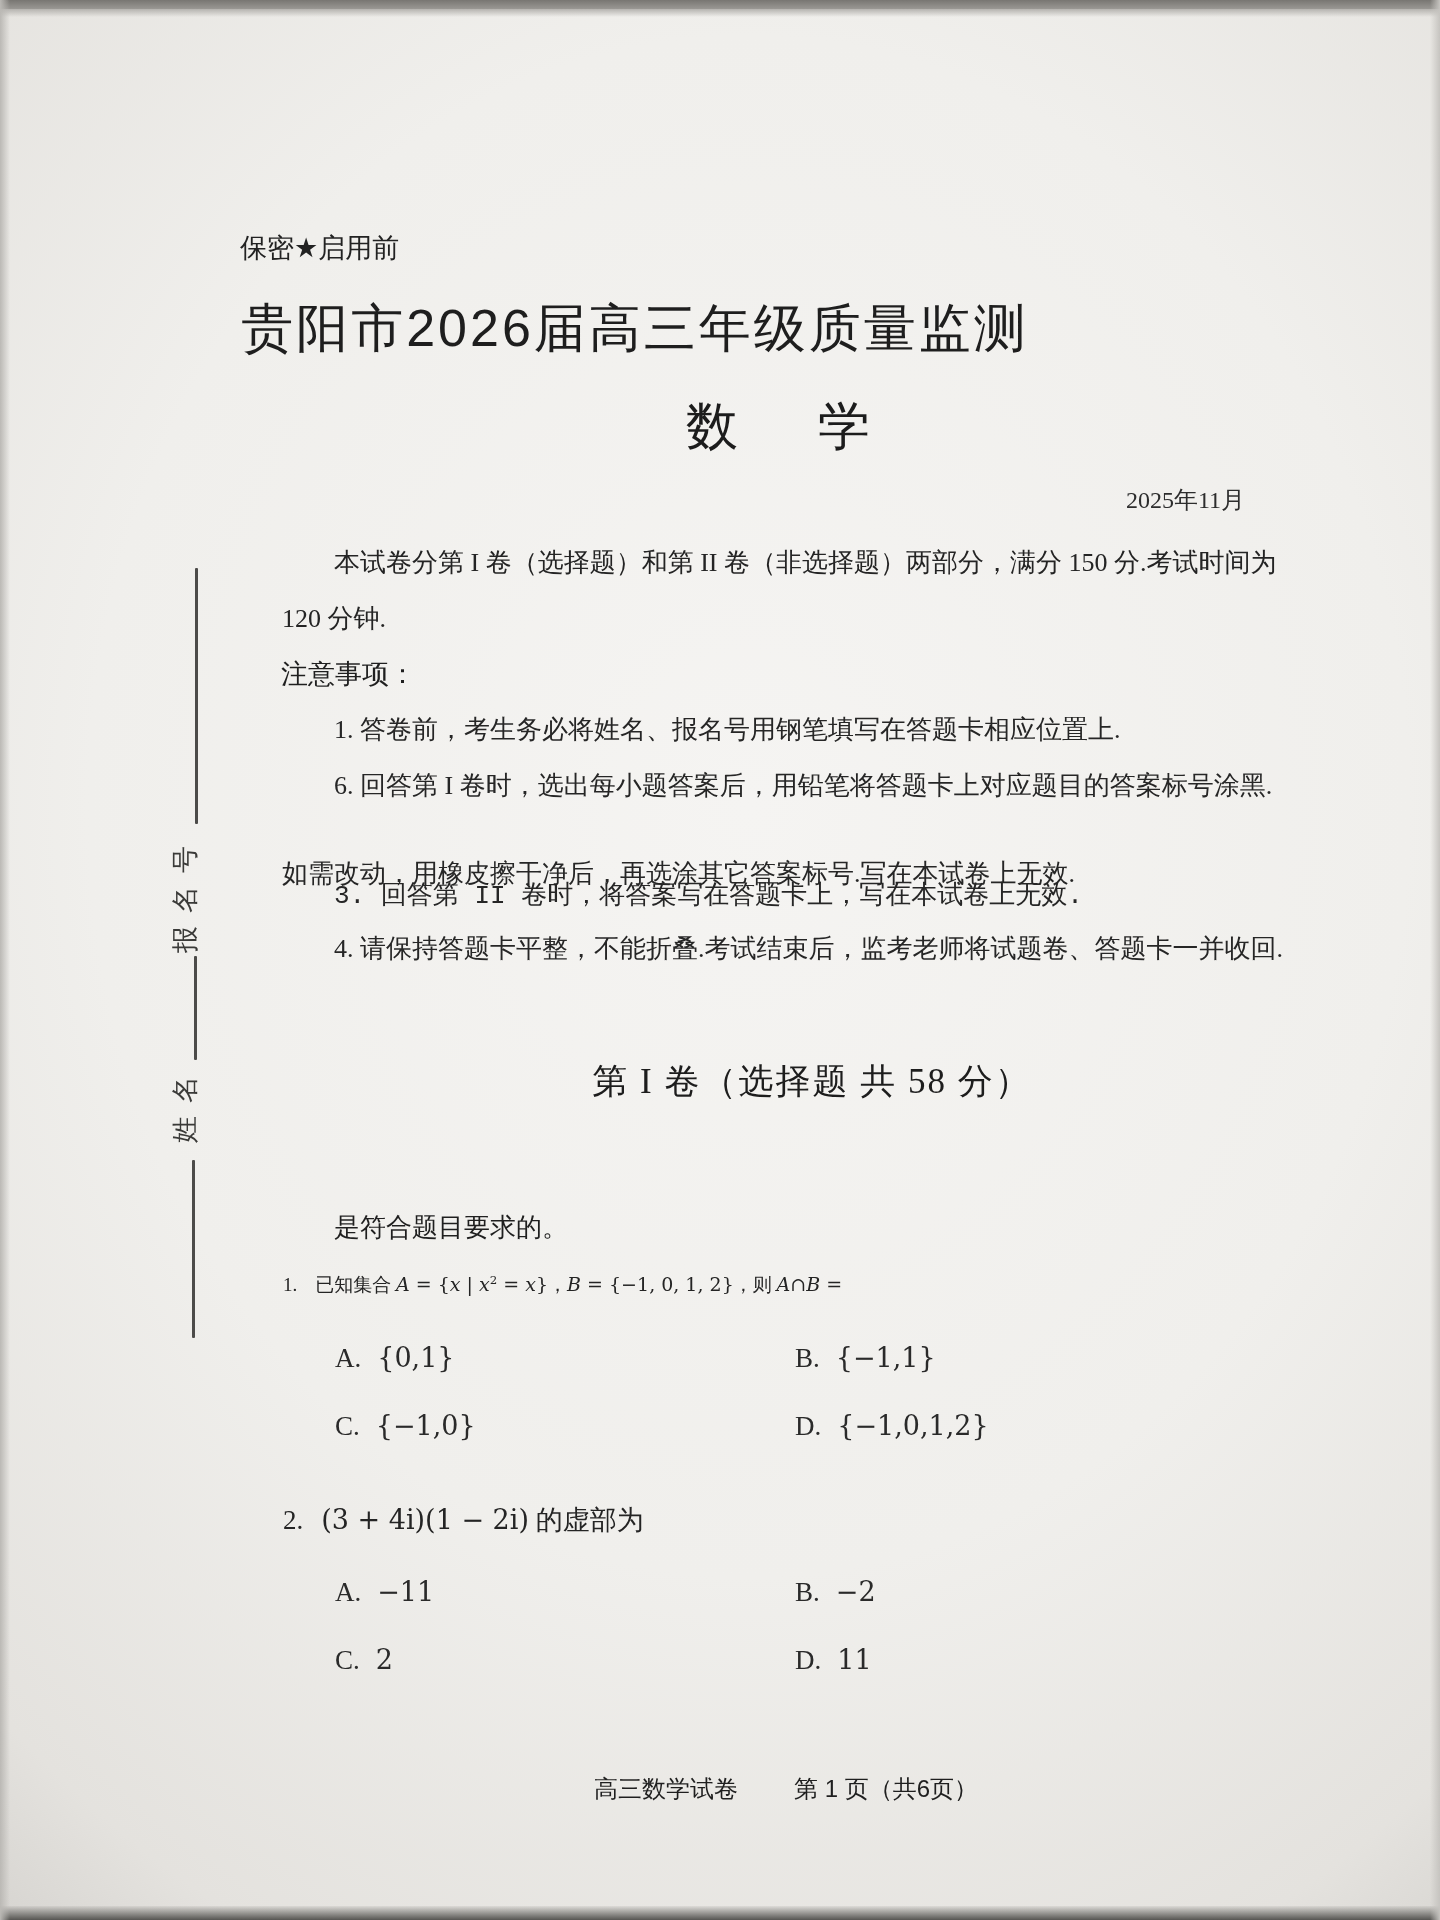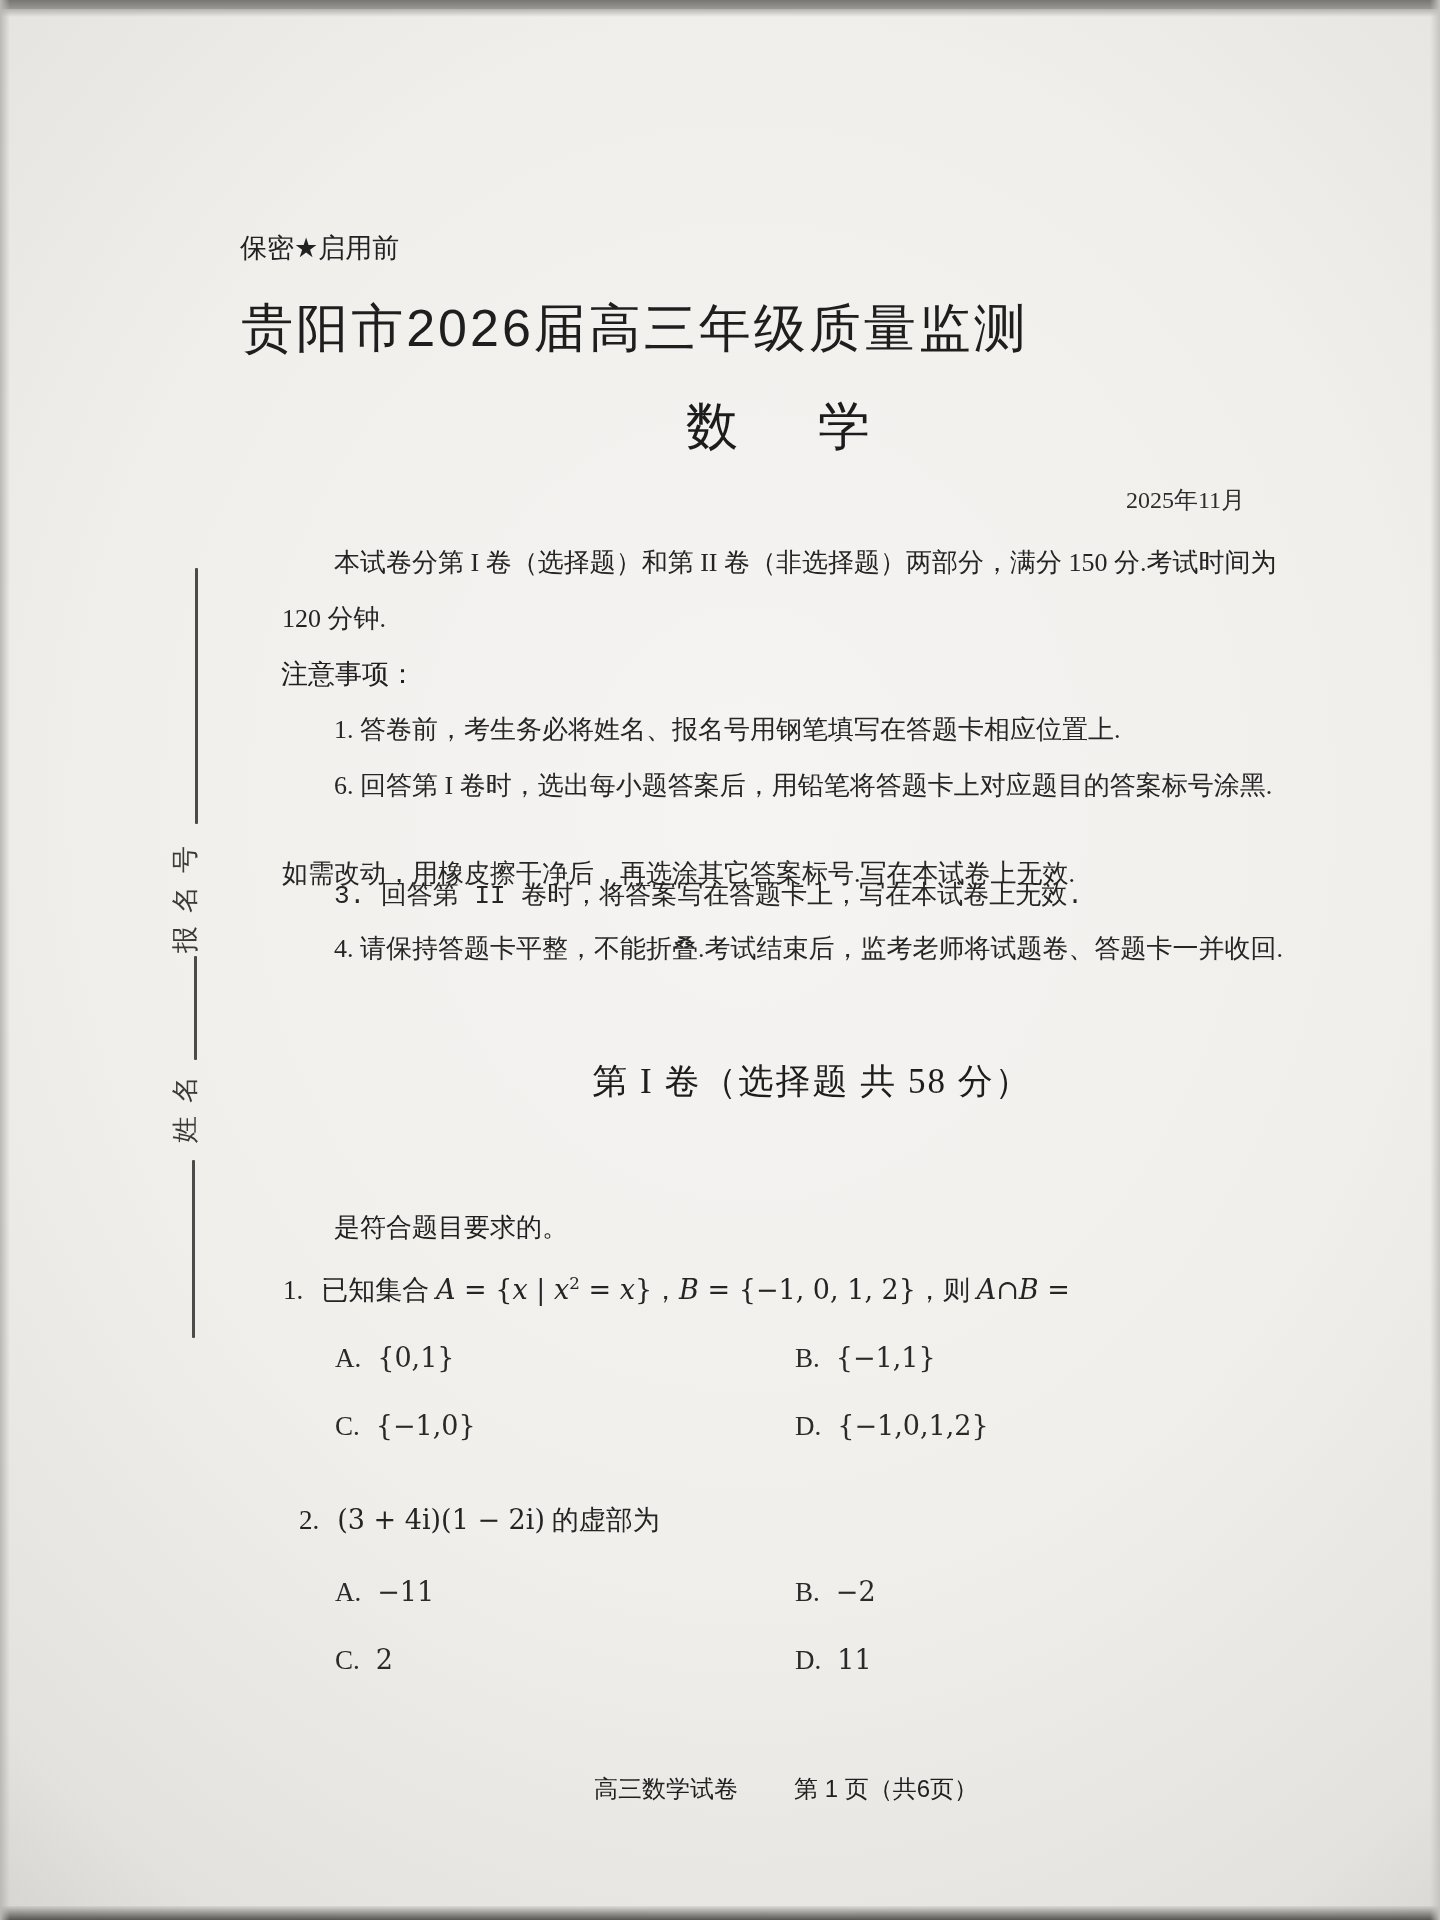--- a/index.html
+++ b/index.html
@@ -71,42 +71,42 @@
   <div class="abs serif" style="left:282px; top:856px; font-size:26px; color:#262626;">如需改动，用橡皮擦干净后，再选涂其它答案标号.写在本试卷上无效.</div>
   <div class="abs serif" style="left:334px; top:877px; font-size:26px; color:#262626;font-family:Liberation Mono, monospace;">3.  回答第 II 卷时，将答案写在答题卡上，写在本试卷上无效.</div>
   <div class="abs serif" style="left:334px; top:931px; font-size:26px; color:#262626;">4.  请保持答题卡平整，不能折叠.考试结束后，监考老师将试题卷、答题卡一并收回.</div>
 
   <div class="abs serif b" style="left:0; top:1058px; width:1546px; text-align:center; font-size:35px; letter-spacing:2px; color:#1d1d1d; width:1546px;">
     <span style="display:inline-block; width:1000px; margin-left:78px; text-align:center;">第 I 卷（选择题  共 58 分）</span>
   </div>
 
   <div class="abs sans b" style="left:334px; top:1210px; font-size:26px; color:#1f1f1f;">是符合题目要求的。</div>
 
-  <div class="abs serif" style="left:283px; top:1272px; font-size:27px; color:#242424;">
+  <div class="abs serif" style="left:283px; top:1272px; font-size:19px; color:#242424;">
     <span>1.</span><span style="display:inline-block;width:18px;"></span><span>已知集合 </span><span class="var">A</span><span class="math"> = {</span><span class="var">x</span><span class="math"> | </span><span class="var">x</span><sup class="m math">2</sup><span class="math"> = </span><span class="var">x</span><span class="math">}，</span><span class="var">B</span><span class="math"> = {−1, 0, 1, 2}，</span><span>则 </span><span class="var">A</span><span class="math">∩</span><span class="var">B</span><span class="math"> =</span>
   </div>
 
   <div class="abs serif optrow" style="left:335px; top:1342px; font-size:27px;">
     <span>A.</span>
     <span class="math">{0,1}</span>
   </div>
   <div class="abs serif optrow" style="left:795px; top:1342px; font-size:27px;">
     <span>B.</span>
     <span class="math">{−1,1}</span>
   </div>
   <div class="abs serif optrow" style="left:335px; top:1410px; font-size:27px;">
     <span>C.</span>
     <span class="math">{−1,0}</span>
   </div>
   <div class="abs serif optrow" style="left:795px; top:1410px; font-size:27px;">
     <span>D.</span>
     <span class="math">{−1,0,1,2}</span>
   </div>
 
-  <div class="abs serif" style="left:283px; top:1502px; font-size:27px; color:#242424;margin-left:16px;">
+  <div class="abs serif" style="left:283px; top:1502px; font-size:27px; color:#242424;">
     <span>2.</span><span style="display:inline-block;width:18px;"></span><span class="math">(3 + 4i)(1 − 2i)</span><span> 的虚部为</span>
   </div>
 
   <div class="abs serif optrow" style="left:335px; top:1576px; font-size:27px;">
     <span>A.</span>
     <span class="math">−11</span>
   </div>
   <div class="abs serif optrow" style="left:795px; top:1576px; font-size:27px;">
     <span>B.</span>
     <span class="math">−2</span>

